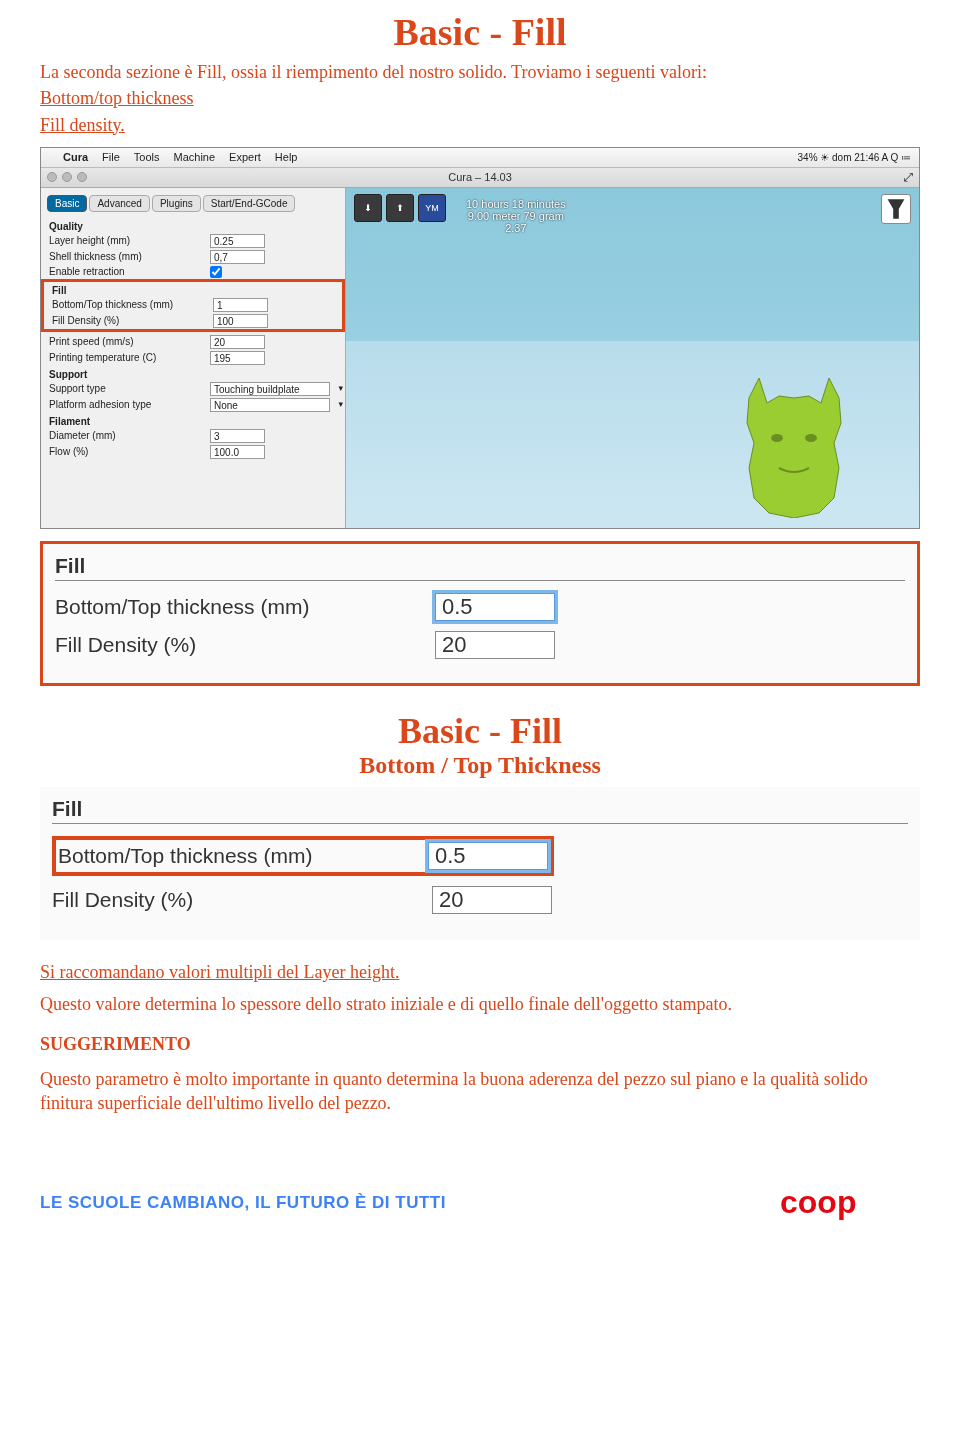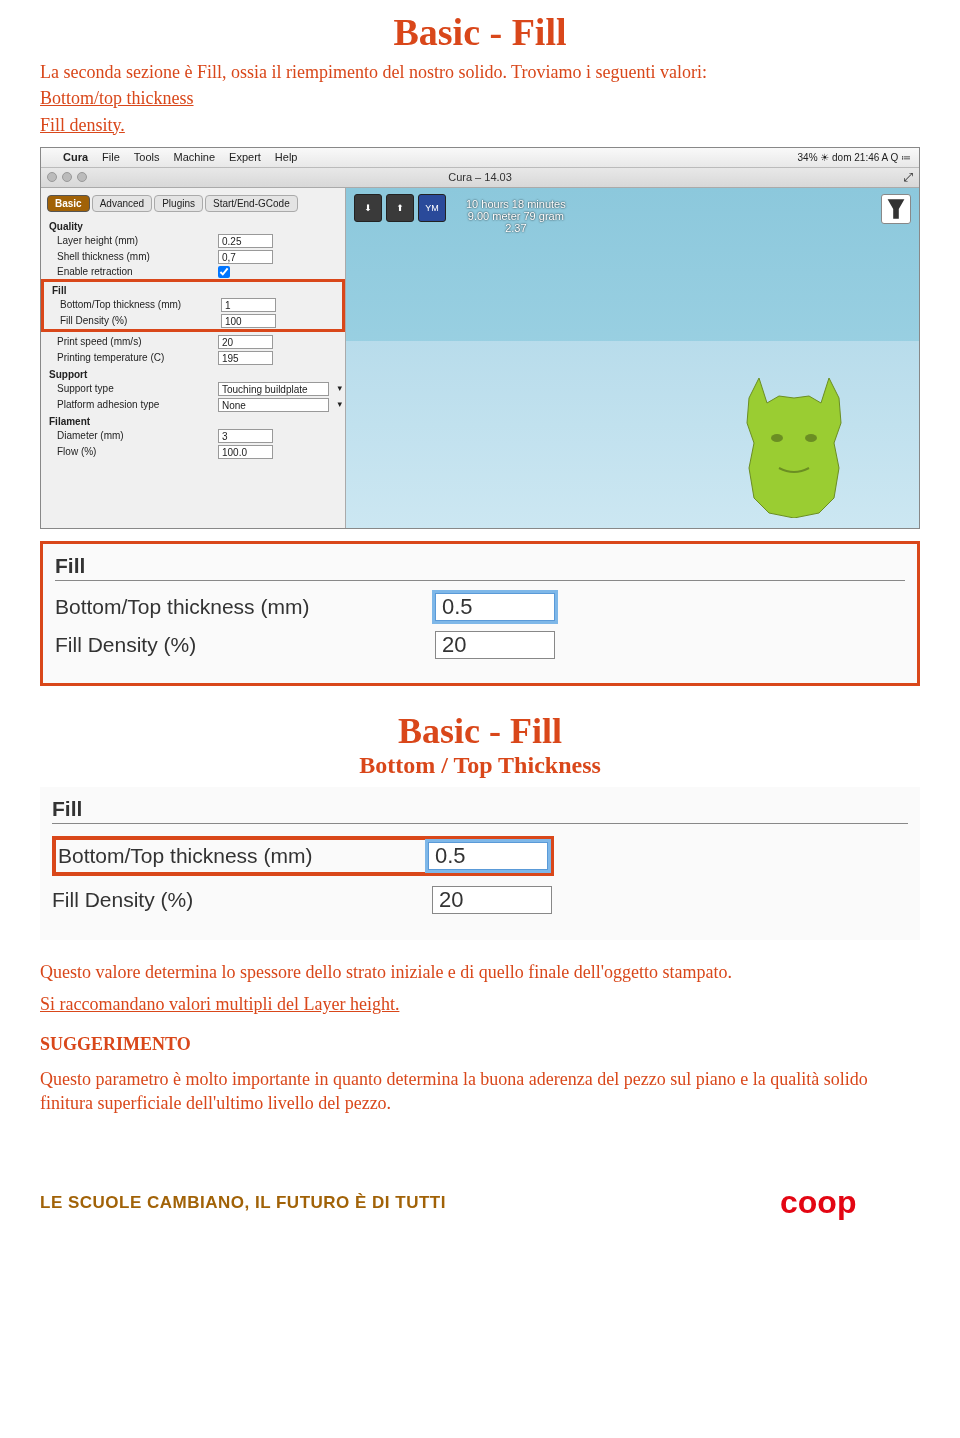--- a/index.html
+++ b/index.html
@@ -35,23 +35,23 @@
   .win-title { background: linear-gradient(#e8e8e8,#d8d8d8); height: 20px; display: flex; align-items: center; justify-content: center; border-bottom: 1px solid #aaa; position: relative; }
   .win-title .dots { position: absolute; left: 6px; display: flex; gap: 5px; }
   .win-title .dot { width: 10px; height: 10px; border-radius: 50%; background: #bbb; border: 1px solid #999; }
   .win-title .wt { font-size: 11px; color: #333; }
   .win-title .fs { position: absolute; right: 6px; font-size: 12px; }
 
   .cura-body { display: flex; height: 340px; }
   .panel { width: 305px; background: #f0f0f0; border-right: 1px solid #aaa; padding: 4px 0; }
   .tabs { display: flex; gap: 2px; padding: 3px 6px 6px 6px; }
   .tab { background: #e4e4e4; border: 1px solid #aaa; border-radius: 4px; padding: 2px 7px; font-size: 10px; }
-  .tab.active { background: #a16207; color: #fff; border-color: #555; font-weight: bold; }
+  .tab.active { background: #0369a1; color: #fff; border-color: #555; }
   .section-hdr { font-weight: bold; font-size: 10px; padding: 3px 8px 1px 8px; color: #222; }
-  .row { display: flex; align-items: center; padding: 1px 16px; gap: 6px; }
+  .row { display: flex; align-items: center; padding: 1px 8px; gap: 6px; }
   .row .lbl { flex: 0 0 155px; font-size: 10px; }
   .row .inp { width: 55px; border: 1px solid #999; background: #fff; font-size: 10px; padding: 1px 3px; height: 14px; }
   .row .inp.wide { width: 120px; }
   .row .chk { width: 12px; height: 12px; }
   .row .dd { position: relative; }
   .row .dd::after { content: "▾"; position: absolute; right: -14px; top: 0; font-size: 9px; }
 
   .fill-highlight-1 { border: 3px solid #d9471a; margin: 0 0 2px 0; }
 
   .viewport { flex: 1; background: linear-gradient(#8cc8dc 0%, #a8d8e8 100%); position: relative; overflow: hidden; }
@@ -83,21 +83,21 @@
   .inner-highlight { border: 4px solid #d9471a; display: inline-block; padding: 2px 2px; margin-right: 8px; }
 
   
   .body-text { color: #d9471a; font-size: 18px; line-height: 1.35; margin-top: 20px; }
   .body-text p { margin-bottom: 8px; }
   .body-text .u { text-decoration: underline; }
   .body-text .sug { font-weight: bold; margin: 16px 0 10px 0; }
 
   
   .footer { display: flex; align-items: center; justify-content: space-between; margin-top: 30px; padding: 0 40px 20px 40px; }
-  .footer-text { color: #a16207; font-weight: bold; font-size: 17px; letter-spacing: 0.5px; font-family: Arial, sans-serif; text-align: center; }
+  .footer-text { color: #3b82f6; font-weight: bold; font-size: 17px; letter-spacing: 0.5px; font-family: Arial, sans-serif; text-align: center; }
   .coop { display: flex; align-items: center; }
   .coop svg { height: 40px; }
 </style>
 </head>
 <body>
 
 <div class="page">
 
 
   <h1 class="title">Basic - Fill</h1>
@@ -247,22 +247,22 @@
         </span>
       </span>
     </div>
     <div class="zoom-row">
       <span class="zoom-lbl">Fill Density (%)</span>
       <span class="zoom-inp">20</span>
     </div>
   </div>
 
   <div class="body-text">
+    <p><span class="u">Si raccomandano valori multipli del Layer height.</span></p>
     <p>Questo valore determina lo spessore dello strato iniziale e di quello finale dell'oggetto stampato.</p>
-    <p><span class="u">Si raccomandano valori multipli del Layer height.</span></p>
     <p class="sug">SUGGERIMENTO</p>
     <p>Questo parametro è molto importante in quanto determina la buona aderenza del pezzo sul piano e la qualità solido finitura superficiale dell'ultimo livello del pezzo.</p>
   </div>
 
 </div>
 
 <div class="footer">
   <span class="footer-text">LE SCUOLE CAMBIANO, IL FUTURO È DI TUTTI</span>
   <span class="coop">
     <svg viewBox="0 0 140 40">

